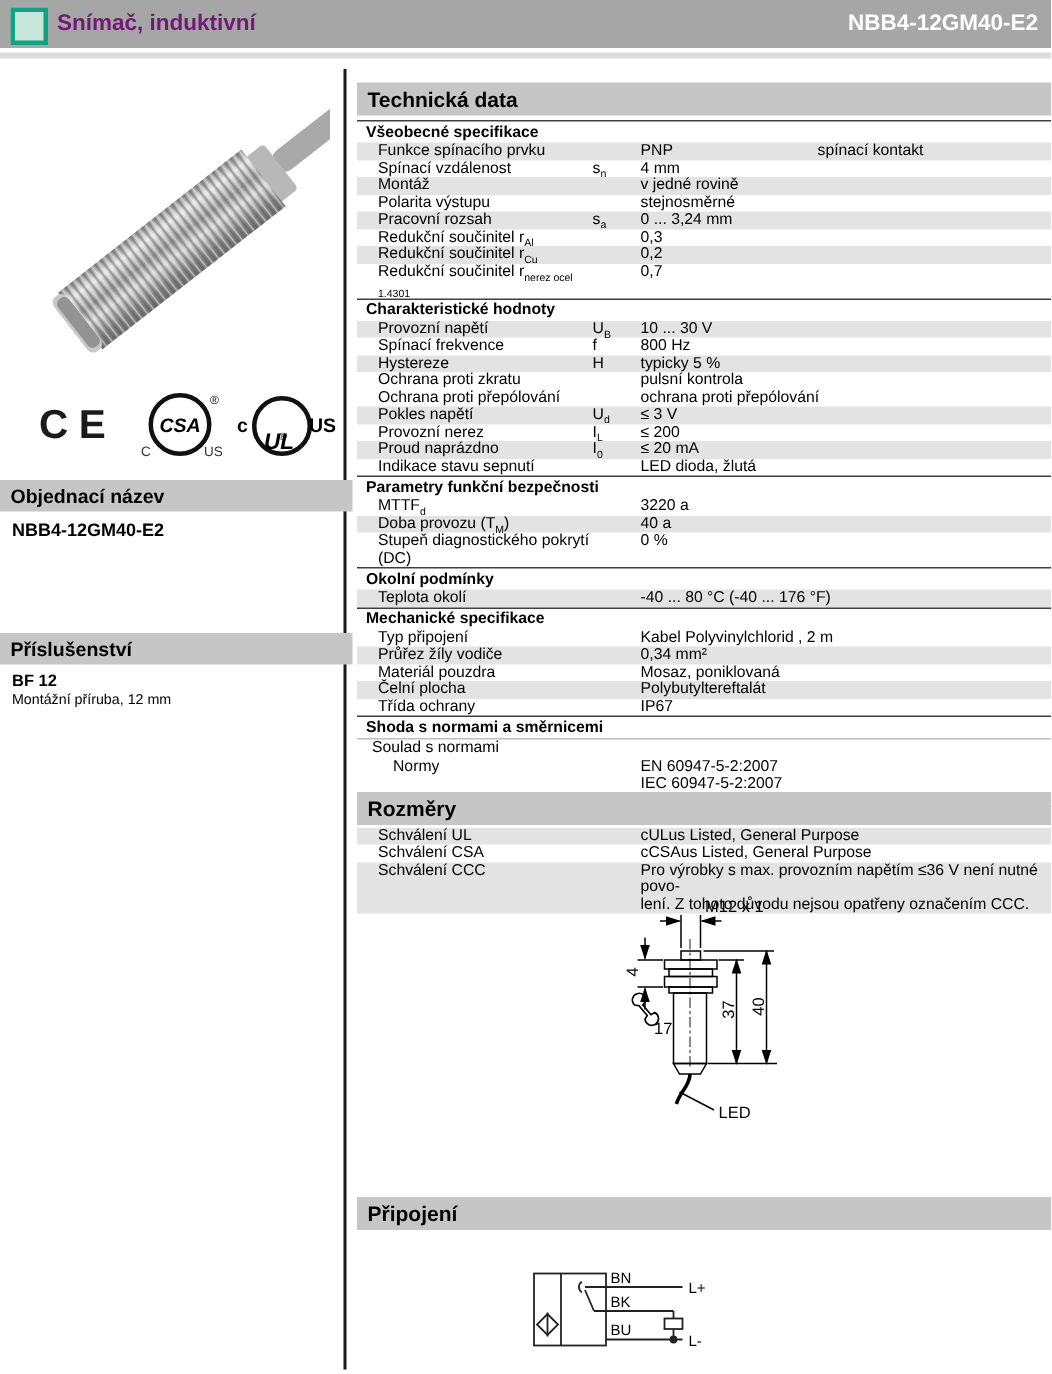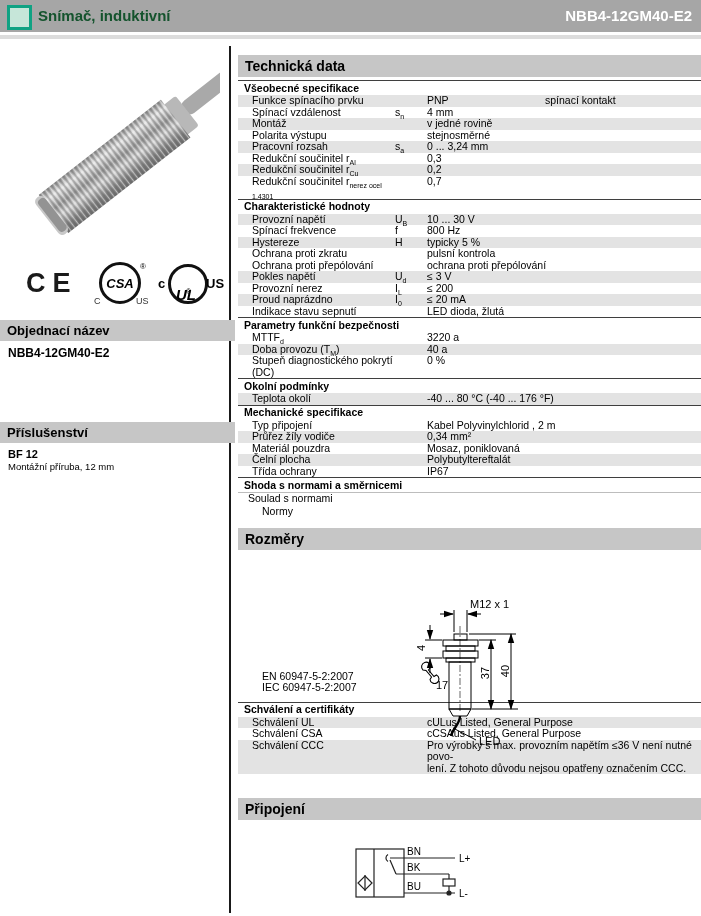--- a/index.html
+++ b/index.html
@@ -2,21 +2,21 @@
 <html><head>
 <meta charset="utf-8">
 <style>
   html,body{margin:0;padding:0;background:#fff;}
   .page{position:relative;width:701px;height:916px;background:#fff;overflow:hidden;
         font-family:"Liberation Sans",sans-serif;color:#000;}
   
   .topbar{position:absolute;left:0;top:0;width:701px;height:32px;background:#a6a6a6;}
   .logo-square{position:absolute;left:7px;top:5px;width:19px;height:19px;
         background:#c6e6d9;border:3px solid #10a283;}
-  .t-left{position:absolute;left:38px;top:7px;font-size:15px;font-weight:bold;color:#14532d;}
+  .t-left{position:absolute;left:38px;top:7px;font-size:15px;font-weight:bold;color:#701a75;}
   .t-right{position:absolute;right:9px;top:7px;font-size:15px;font-weight:bold;color:#fff;}
   .toprule{position:absolute;left:0;top:35px;width:701px;height:4px;background:#dcdcdc;}
   .vdivider{position:absolute;left:229px;top:46px;width:2px;height:867px;background:#1a1a1a;}
 
   
   .leftcol{position:absolute;left:0;top:46px;width:228px;height:870px;}
   .photo{position:absolute;left:8px;top:2px;width:212px;height:200px;}
   .logos{position:absolute;left:0;top:212px;width:228px;height:52px;}
   .ce{position:absolute;left:26px;top:10px;font-size:27px;font-weight:bold;letter-spacing:7px;color:#1a1a1a;}
   .csa{position:absolute;left:96px;top:2px;width:52px;height:50px;}
@@ -44,21 +44,21 @@
   .rightcol{position:absolute;left:238px;top:0;width:463px;height:916px;}
   .rsec{position:absolute;left:0;width:463px;}
   .rbar{background:#c6c6c6;font-weight:bold;padding:3px 0 3px 7px;font-size:14px;}
   #tech-table{margin-top:3px;}
   .sec-header{border-top:1px solid #3f3f3f;font-weight:bold;font-size:10.5px;
         padding:1.5px 0 1.5px 6px;line-height:11px;}
   .sec-header.gap{margin-top:8px;}
   .trow{display:flex;font-size:10.5px;line-height:11.5px;align-items:flex-start;}
   .trow.shaded{background:#e3e3e3;}
   .trow.ind1{padding-left:14px;}
-  .trow.ind2{padding-left:24px;flex-direction:column;}
+  .trow.ind2{padding-left:24px;}
   .trow.subhead{padding-left:10px;border-top:1px solid #bdbdbd;padding-top:0;padding-bottom:1px;}
   .lbl{flex:0 0 143px;}
   .ind2 .lbl{flex:0 0 133px;}
   .sym{flex:0 0 32px;}
   .val{flex:1 1 auto;}
   .v1{display:inline-block;width:118px;}
   sub{font-size:7px;line-height:0;}
 
   svg text{font-family:"Liberation Sans",sans-serif;}
 </style>

